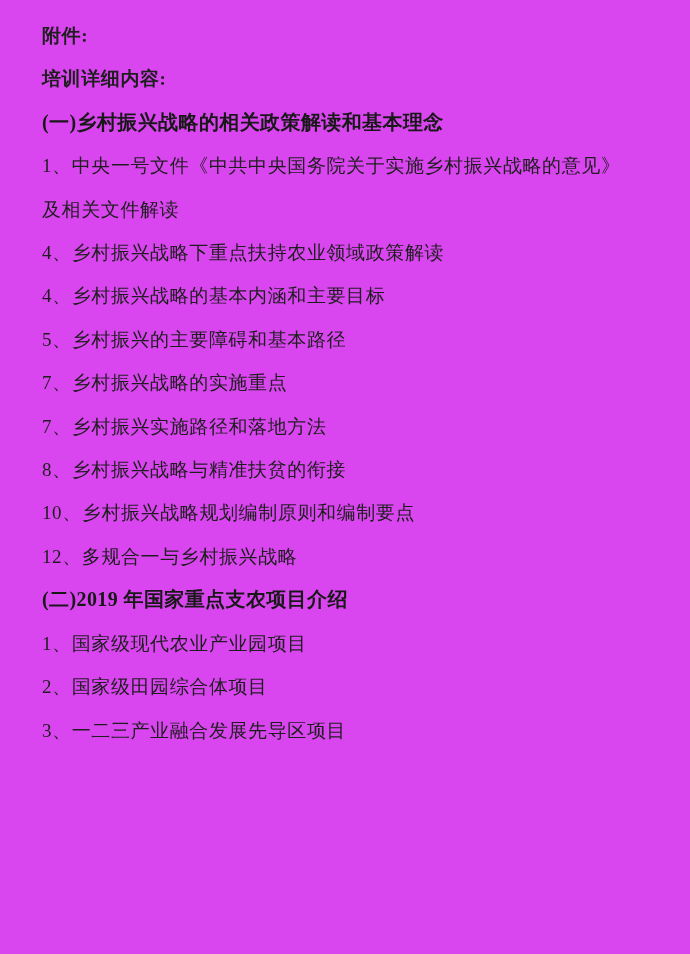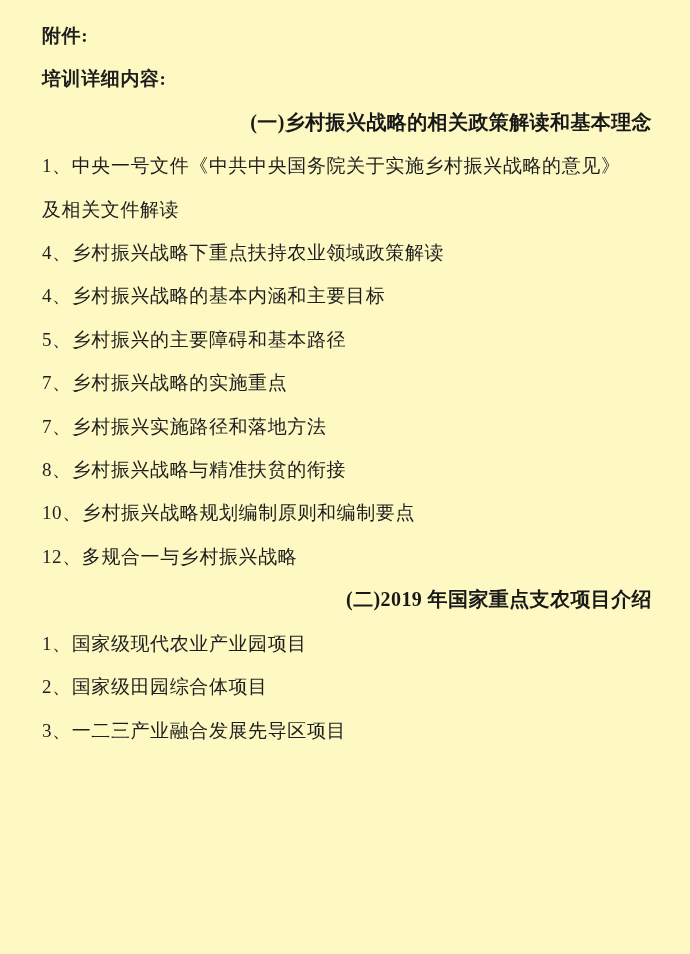--- a/index.html
+++ b/index.html
@@ -11,39 +11,38 @@
   body {
     width: 690px;
     height: 954px;
     overflow: hidden;
   }
   .page {
     box-sizing: border-box;
     width: 690px;
     height: 954px;
     padding: 14px 38px 0 42px;
-    background: #fef9c3;
+    background: #d946ef;
     font-family: "Liberation Serif", "DejaVu Serif", serif;
     color: #1e1e1e;
   }
   .line {
     margin: 0;
     font-size: 19px;
     line-height: 43.4px;
     letter-spacing: 0.6px;
     white-space: nowrap;
   }
   .bold {
     font-weight: bold;
   }
   .heading {
     font-size: 20px;
     letter-spacing: 0.4px;
     color: #181818;
-    text-align: right;
   }
 </style>
 </head>
 <body>
 
 <div class="page">
 
   <p class="line bold">附件:</p>
   <p class="line bold">培训详细内容:</p>
 

